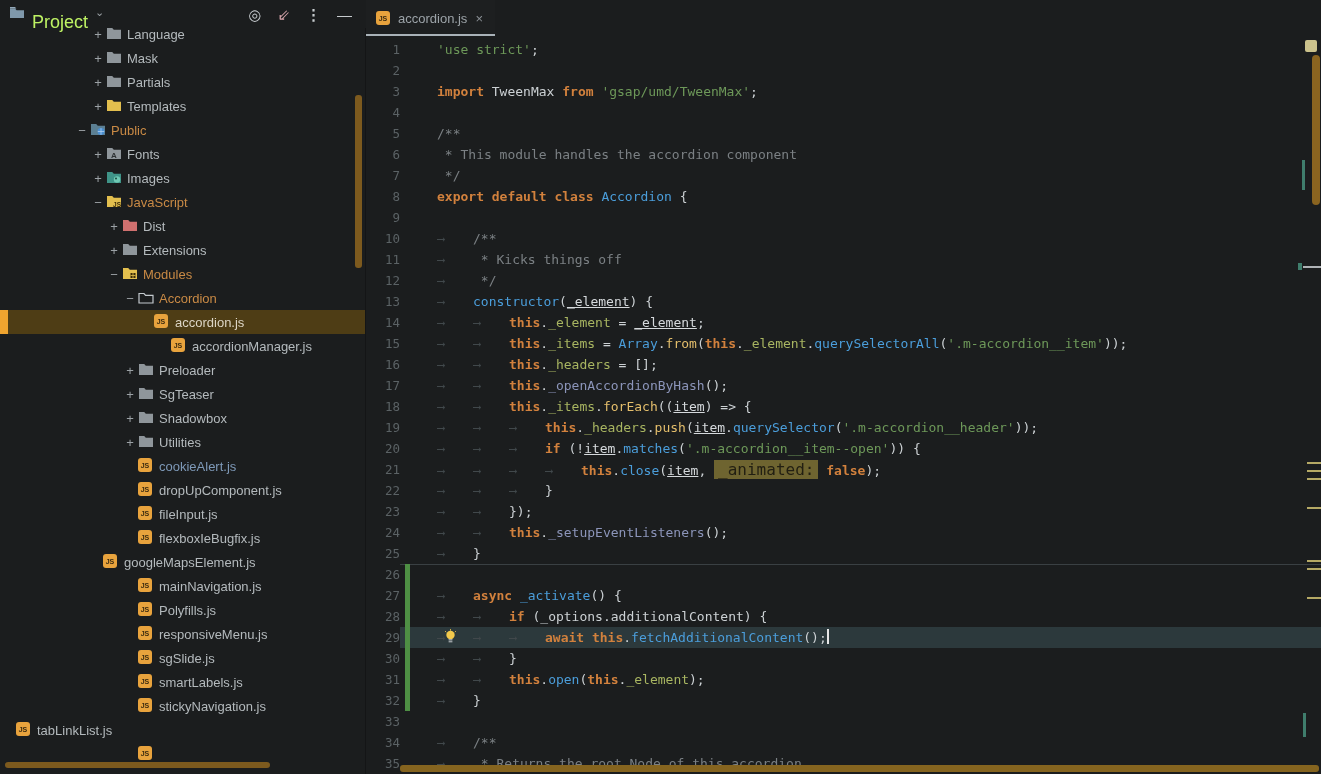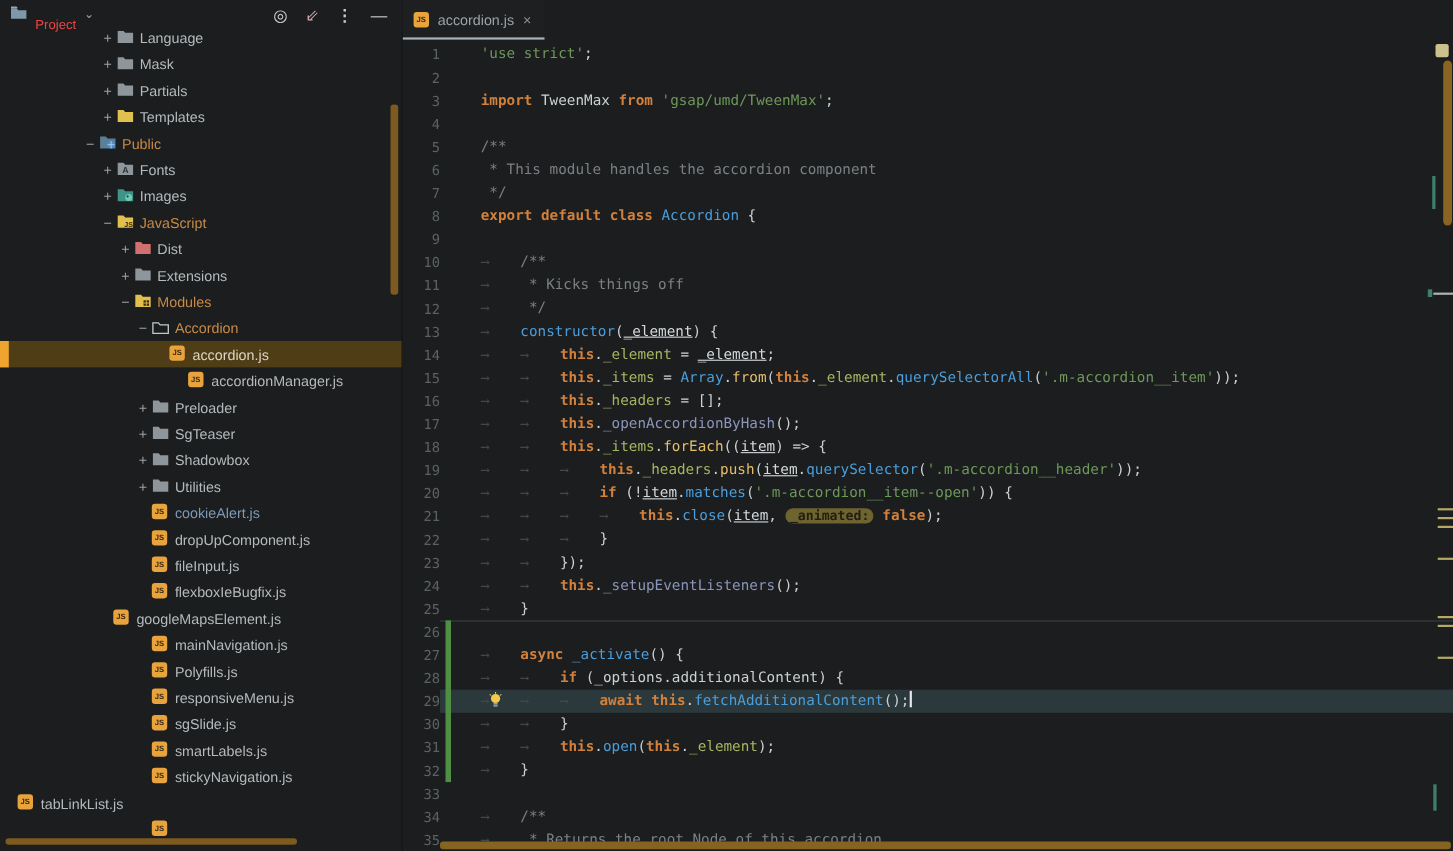--- a/index.html
+++ b/index.html
@@ -7,21 +7,21 @@
   .app {
     position:relative; width:1321px; height:774px; overflow:hidden;
     background:#1b1d1e; font-family:"Liberation Sans", sans-serif;
   }
   
   .panel-header {
     position:absolute; left:0; top:0; width:366px; height:28px;
     display:flex; align-items:center; background:#1b1d1e; z-index:5;
   }
   .ph-folder { margin-left:9px; }
-  .ph-title { color:#ef4444; font-size:12px; margin-left:7px;margin-top:16px; }
+  .ph-title { color:#bef264; font-size:18px; margin-left:7px;margin-top:16px; }
   .ph-chevron { color:#9aa0a4; font-size:11px; margin-left:7px; margin-top:-4px; }
   .ph-icons { margin-left:auto; display:flex; align-items:center; gap:16px; padding-right:14px; }
   .ph-ico { color:#c6cbce; font-size:15px; line-height:1; cursor:default; }
   .tree {
     position:absolute; left:0; top:22px; width:366px; height:752px;
     overflow:hidden; font-size:13px; color:#b4babd; z-index:1;
   }
   .tree-row { position:relative; height:24px; display:flex; align-items:center; white-space:nowrap; }
   .tree-row.selected { background:#4e3d15; color:#ddd6c6; }
   .sel-accent { position:absolute; left:0; top:0; width:8px; height:24px; background:#efa42f; }
@@ -60,22 +60,22 @@
   .k { color:#d2813d; font-weight:bold; }
   .s { color:#6d9859; }
   .c { color:#7b8084; }
   .f { color:#a8b561; }
   .fn { color:#4b9edb; }
   .y { color:#e5bf6c; }
   .pm { color:#8c95ba; }
   .p { color:#d5d9dc; text-decoration:underline; }
   .w { color:#ccd1d4; }
   .hintbadge {
-    background:#6e6430; color:#221f12; border-radius:7px; padding:0 4px;
-    font-size:12px; font-weight:bold;
+    background:#6e6430; color:#221f12; border-radius:0; padding:0 4px;
+    font-size:16px; font-weight:normal;
   }
   .caret { display:inline-block; width:2px; height:15px; background:#e6e6e6; vertical-align:-2px; }
   .changebar { position:absolute; left:39px; width:5px; background:#4e8f44; z-index:2; }
   .methodsep { position:absolute; left:34px; right:0; height:1px; background:#3a4043; }
   .bulb { position:absolute; left:77px; z-index:3; }
   
   .stripe-mark { position:absolute; z-index:6; }
 </style>
 </head>
 <body>

